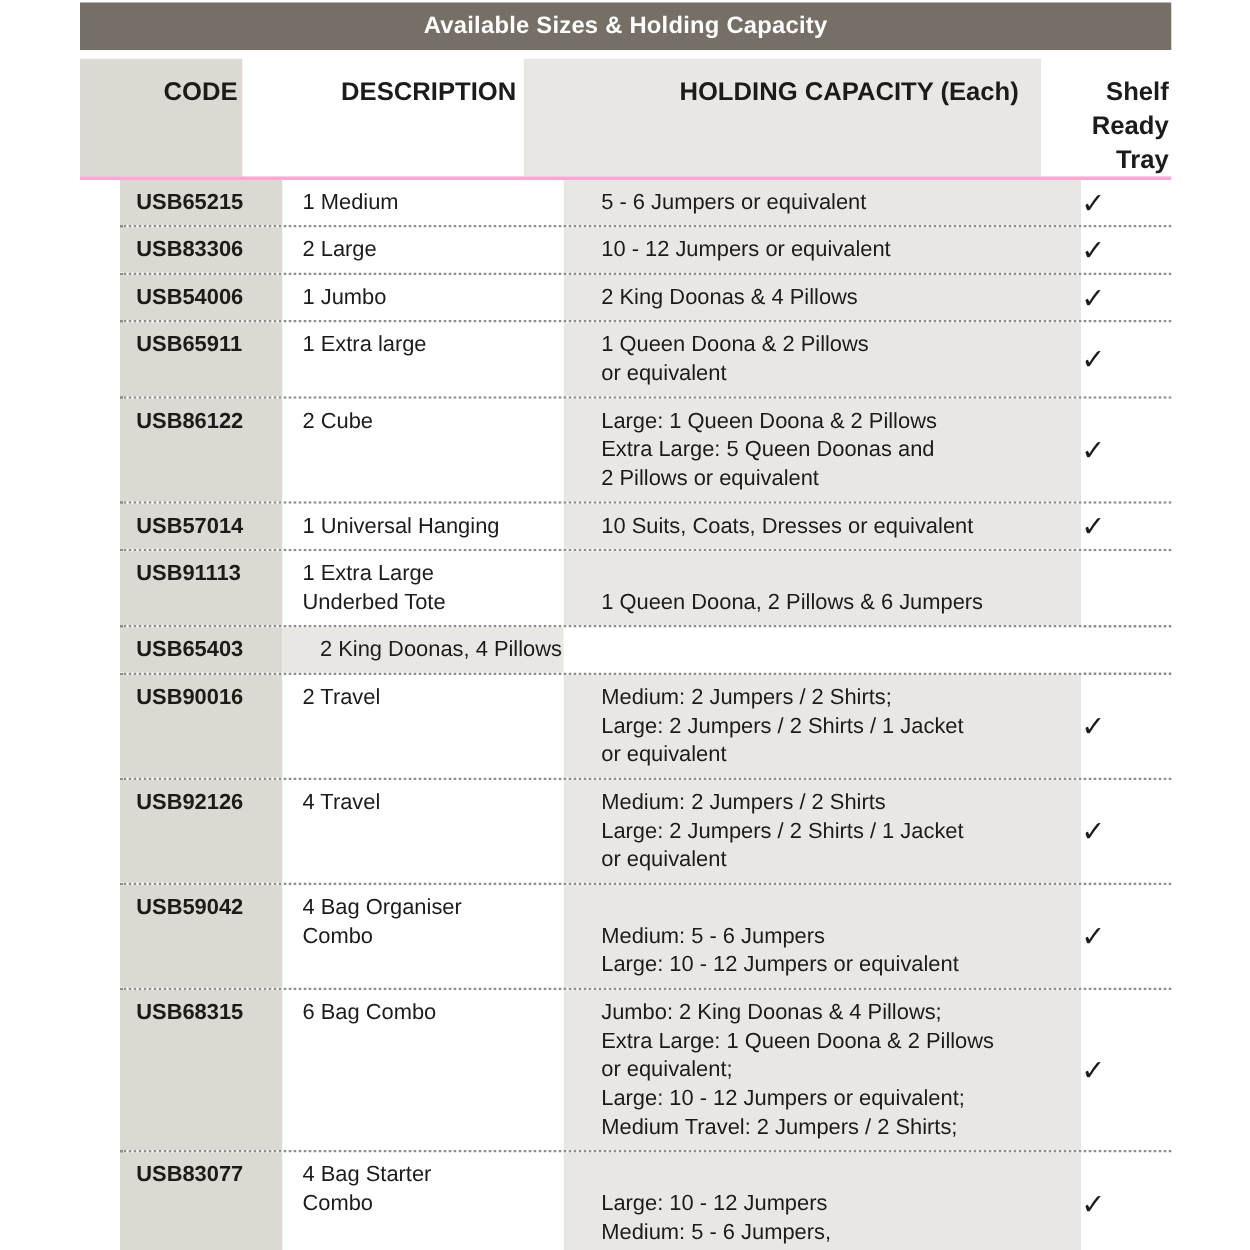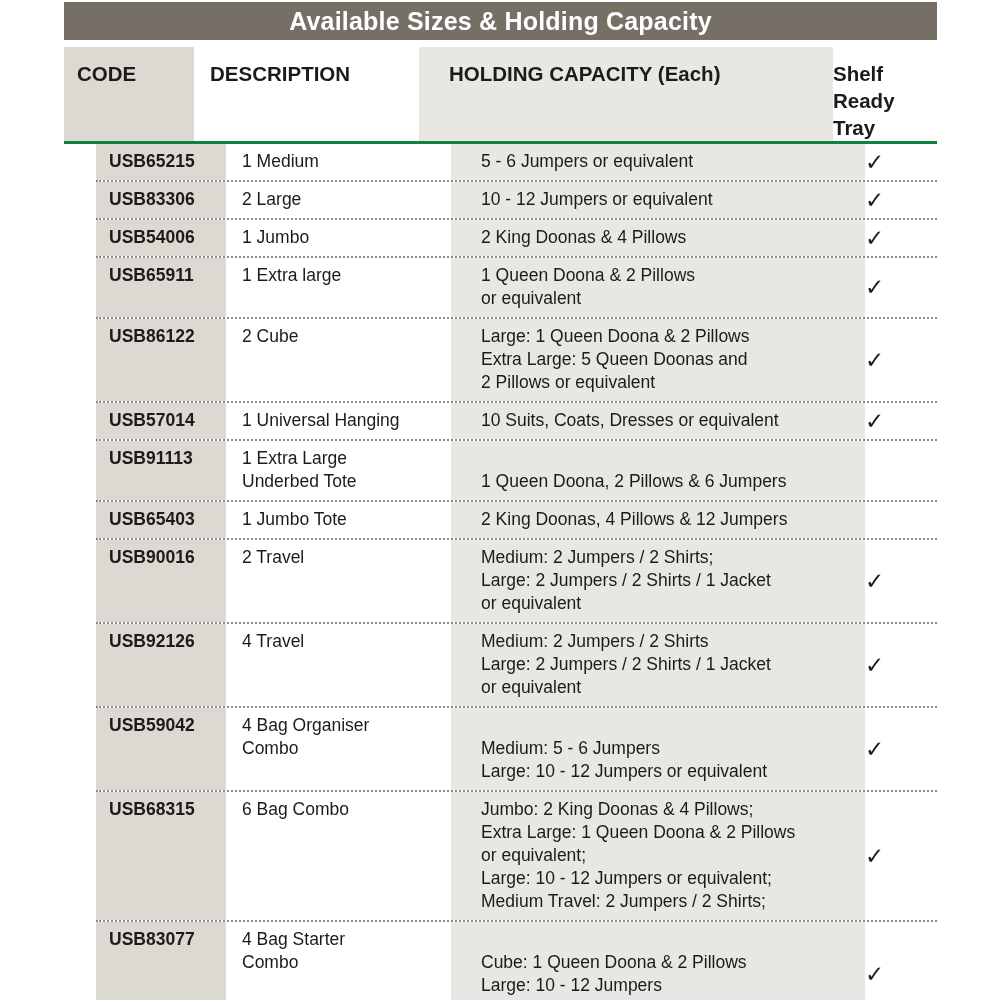--- a/index.html
+++ b/index.html
@@ -15,32 +15,33 @@
     position: absolute;
     left: 64px; top: 2px;
     width: 873px;
   }
   .title-bar {
     height: 38px;
     line-height: 38px;
     background: #756f66;
     color: #ffffff;
     font-weight: bold;
-    font-size: 25px;
+    font-size: 19px;
     text-align: center;
     letter-spacing: 0.2px;
   }
   .title-gap { height: 7px; background: #ffffff; }
   .grid {
     display: grid;
     grid-template-columns: 130px 225px 414px 104px;
   }
   .header-row {
-    border-bottom: 3px solid #15803d;
+    border-bottom: 3px solid #f9a8d4;
     min-height: 92px;
+    text-align: right;
   }
   .header-row .cell {
     padding-top: 13px;
     font-weight: bold;
     font-size: 20.5px;
     line-height: 27px;
   }
   .cell { min-height: 100%; }
   .code-col  { background: #dcd8d2; padding-left: 13px; padding-right: 4px; }
   .desc-col  { background: #ffffff; padding-left: 16px; padding-right: 6px; }
@@ -169,23 +170,20 @@
           <div class="line">Underbed Tote</div>
         </div>
         <div class="cell cap-col">
           <div class="line">&nbsp;</div>
           <div class="line">1 Queen Doona, 2 Pillows &amp; 6 Jumpers</div>
         </div>
         <div class="cell tray-col"></div>
       </div>
       <div class="grid row">
         <div class="cell code-col">USB65403</div>
-        <div class="cell desc-col">
-          <div class="line">1 Jumbo Tote</div>
-        </div>
         <div class="cell cap-col">
           <div class="line">2 King Doonas, 4 Pillows &amp; 12 Jumpers</div>
         </div>
         <div class="cell tray-col"></div>
       </div>
       <div class="grid row">
         <div class="cell code-col">USB90016</div>
         <div class="cell desc-col">
           <div class="line">2 Travel</div>
         </div>
@@ -244,21 +242,20 @@
         </div>
       </div>
       <div class="grid row">
         <div class="cell code-col">USB83077</div>
         <div class="cell desc-col">
           <div class="line">4 Bag Starter</div>
           <div class="line">Combo</div>
         </div>
         <div class="cell cap-col">
           <div class="line">&nbsp;</div>
-          <div class="line">Cube: 1 Queen Doona &amp; 2 Pillows</div>
           <div class="line">Large: 10 - 12 Jumpers</div>
           <div class="line">Medium: 5 - 6 Jumpers,</div>
         </div>
         <div class="cell tray-col">
           <span class="check">✓</span>
         </div>
       </div>
     </div>
 </div>
 

